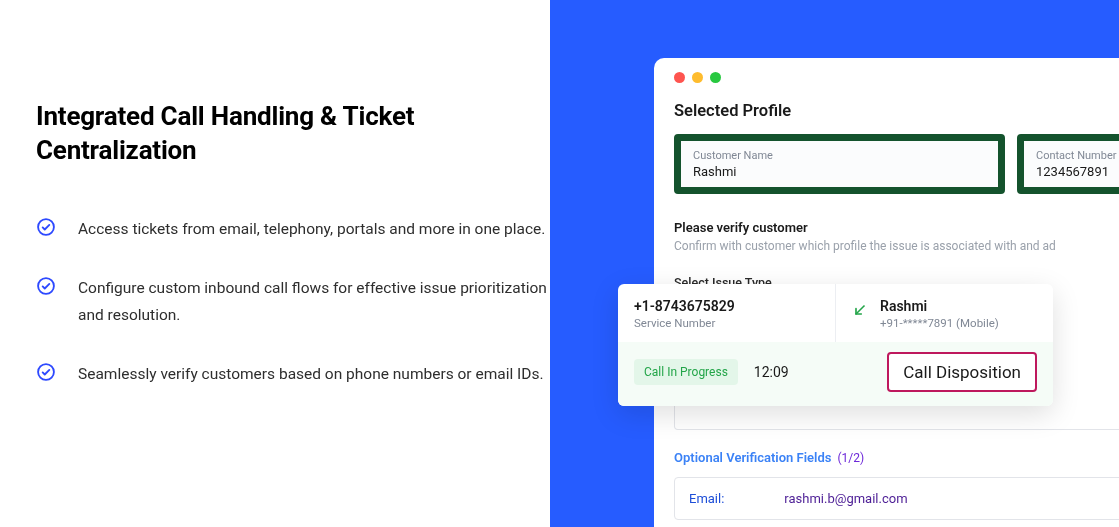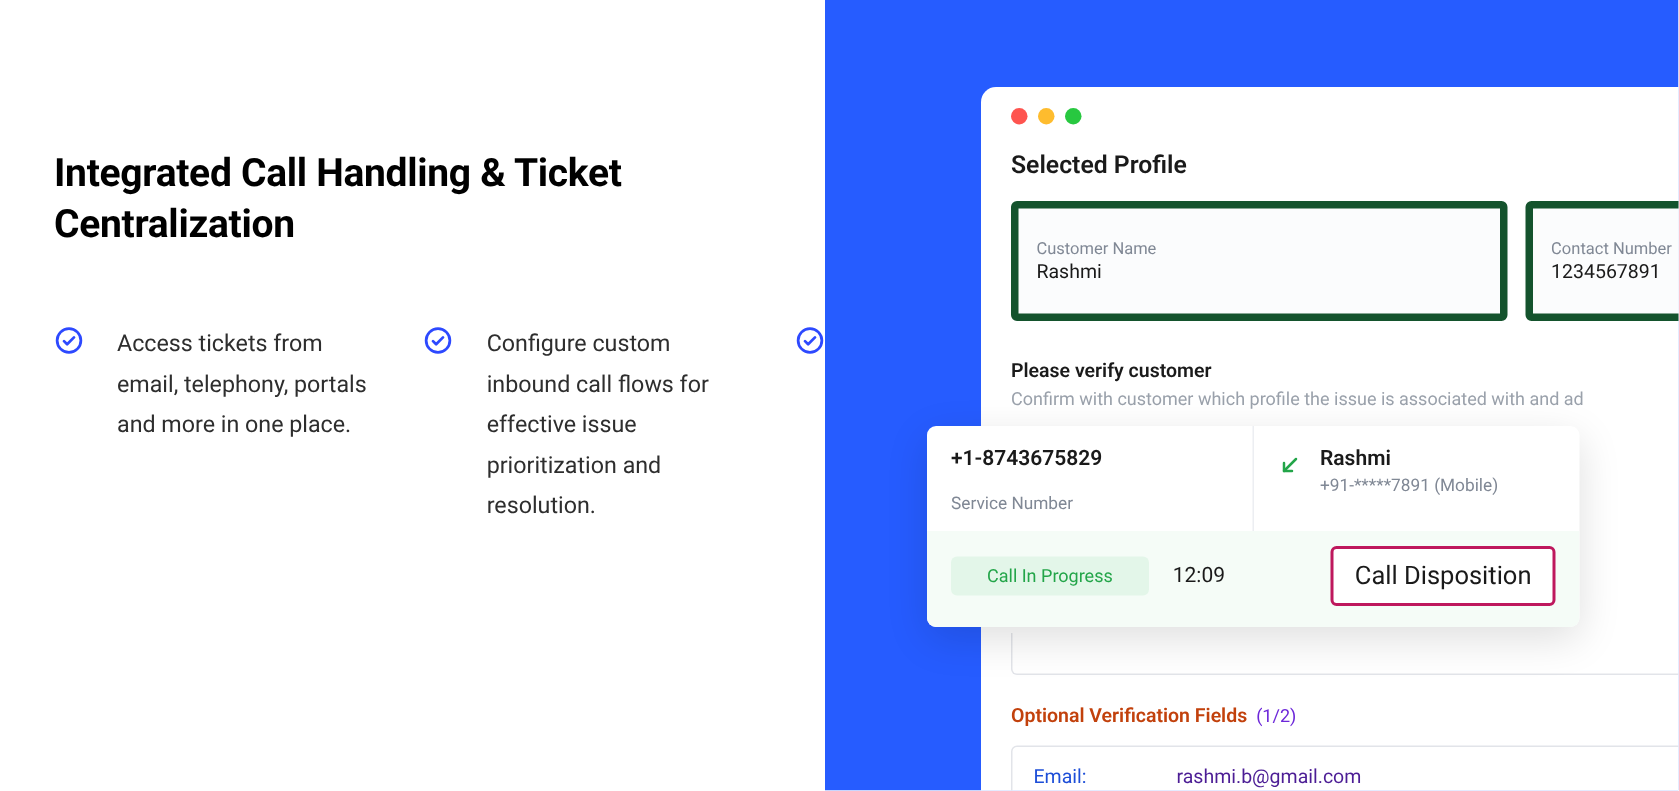--- a/index.html
+++ b/index.html
@@ -24,21 +24,21 @@
       font-weight: 700;
       color: #000000;
       line-height: 1.3;
       margin-bottom: 48px;
       max-width: 500px;
       letter-spacing: -0.2px;
     }
     .feature-list {
       list-style: none;
       display: flex;
-      flex-direction: row;
+      flex-direction: column;
       gap: 32px;
     }
     .feature-item {
       display: flex;
       align-items: flex-start;
       gap: 22px;
     }
     .check-icon {
       flex-shrink: 0;
       width: 20px;
@@ -85,24 +85,24 @@
       color: #1a1a1a;
       padding: 8px 20px 14px 20px;
     }
     .profile-fields {
       display: flex;
       gap: 12px;
       padding: 0 20px 20px 20px;
     }
     .field-box {
       flex: 1;
-      border: 5px solid #14532d;
+      border: 7px solid #14532d;
       border-radius: 4px;
       background: #fbfcfd;
-      padding: 20px 12px;
+      padding: 8px 12px;
     }
     .field-box:first-child {
       flex: 1.05;
     }
     .field-label {
       font-size: 11px;
       color: #808895;
       margin-bottom: 2px;
     }
     .field-value {
@@ -135,21 +135,21 @@
     }
     .optional-row {
       display: flex;
       align-items: baseline;
       gap: 6px;
       padding: 20px 20px 10px 20px;
     }
     .optional-title {
       font-size: 13px;
       font-weight: 600;
-      color: #c2410c;
+      color: #3b82f6;
     }
     .optional-count {
       font-size: 12px;
       color: #6d28d9;
     }
     .email-box {
       margin: 2px 20px 0 20px;
       border: 1px solid #e2e4e9;
       border-radius: 4px;
       padding: 13px 14px;
@@ -187,21 +187,21 @@
       flex: 1;
       padding: 14px 16px 12px 16px;
       display: flex;
       align-items: flex-start;
       gap: 12px;
     }
     .service-number {
       font-size: 14px;
       font-weight: 600;
       color: #1a1a1a;
-      margin-bottom: 14px;
+      margin-bottom: 2px;
     }
     .service-label {
       font-size: 11.5px;
       color: #808895;
     }
     .arrow-icon {
       width: 16px;
       height: 16px;
       margin-top: 4px;
     }
@@ -224,21 +224,21 @@
     }
     .call-status-wrap {
       display: flex;
       align-items: center;
       gap: 16px;
     }
     .status-pill {
       background: #e3f6e9;
       color: #23a549;
       font-size: 12px;
-      padding: 6px 24px;
+      padding: 6px 10px;
       border-radius: 4px;
     }
     .call-timer {
       font-size: 14px;
       color: #1a1a1a;
     }
     .disposition-btn {
       background: #ffffff;
       border: 2px solid #be185d;
       border-radius: 4px;
@@ -273,20 +273,21 @@
       </span>
       <span class="feature-text">Configure custom inbound call flows for effective issue prioritization and resolution.</span>
     </li>
     <li class="feature-item">
       <span class="check-icon">
         <svg viewBox="0 0 24 24" fill="none" stroke="#2d49ff" stroke-width="2.2">
           <circle cx="12" cy="12" r="9.5"></circle>
           <path d="M8 12.5l2.5 2.5L16 9.5" stroke-linecap="round" stroke-linejoin="round"></path>
         </svg>
       </span>
+      <span class="feature-text">Seamlessly verify customers based on phone numbers or email IDs.</span>
     </li>
   </ul>
 </div>
 
 <div class="right-panel">
   <div class="app-window">
     <div class="window-controls">
       <div class="wc-dot wc-red"></div>
       <div class="wc-dot wc-yellow"></div>
       <div class="wc-dot wc-green"></div>

